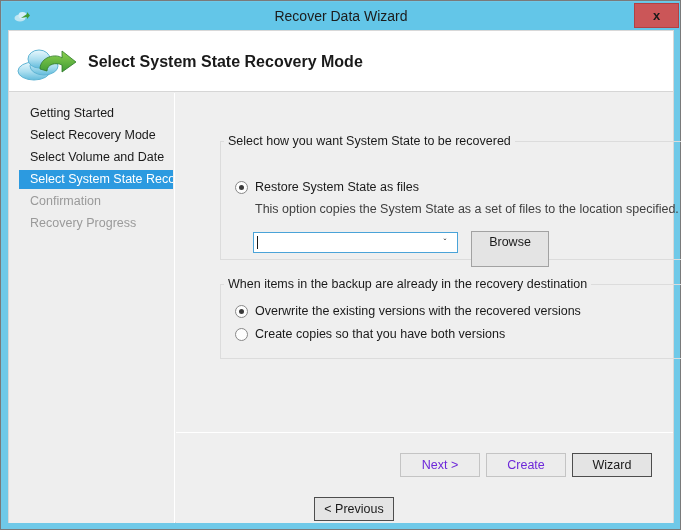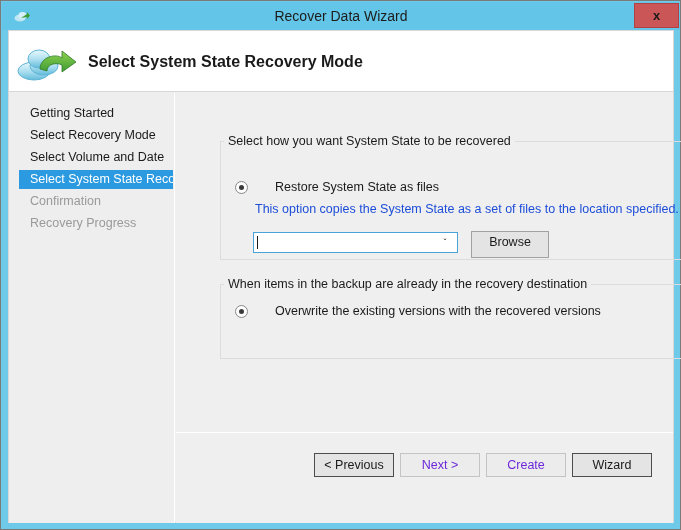--- a/index.html
+++ b/index.html
@@ -134,21 +134,20 @@
     background: #efefef;
     font-size: 12.5px;
     color: #1a1a1a;
     white-space: nowrap;
   }
 
   .radio-row {
     position: absolute;
     display: flex;
     align-items: flex-start;
-    gap: 20px;
   }
   .radio-mark {
     width: 13px; height: 13px;
     border-radius: 50%;
     border: 1px solid #888888;
     background: #fdfdfd;
     flex: 0 0 auto;
     position: relative;
     margin-top: 1px;
   }
@@ -163,21 +162,21 @@
   .radio-label {
     margin-left: 7px;
     font-size: 12.5px;
     color: #1a1a1a;
     line-height: 15px;
     white-space: nowrap;
   }
   .hint-text {
     position: absolute;
     font-size: 12.5px;
-    color: #1d4ed8;
+    color: #404040;
     white-space: nowrap;
   }
 
   
   #path-combo {
     position: absolute;
     left: 32px; top: 90px;
     width: 205px; height: 21px;
     background: #ffffff;
     border: 1px solid #4aa3d8;
@@ -201,21 +200,21 @@
     right: 4px; top: 0;
     width: 16px; height: 19px;
     line-height: 19px;
     text-align: center;
     font-size: 9px;
     color: #2a2a2a;
   }
   #browse-button {
     position: absolute;
     left: 250px; top: 89px;
-    width: 78px; height: 27px;
+    width: 78px; height: 36px;
     line-height: 21px;
     text-align: center;
     font-size: 12.5px;
     color: #1a1a1a;
     background: #e4e4e4;
     border: 1px solid #a2a2a2;
     cursor: pointer;
   }
 
   
@@ -318,24 +317,28 @@
       </div>
 
       <div class="groupbox" style="left:15px; top:191px; width:477px; height:75px;">
         <div class="groupbox-label">When items in the backup are already in the recovery destination</div>
 
         <div class="radio-row" style="left:14px; top:19px;">
           <span class="radio-mark checked"></span>
           <span class="radio-label">Overwrite the existing versions with the recovered versions</span>
         </div>
 
+        <div class="radio-row" style="left:14px; top:42px;">
+          <span class="radio-mark"></span>
+          <span class="radio-label">Create copies so that you have both versions</span>
+        </div>
       </div>
 
     </div>
 
     <div id="footer-sep"></div>
-    <div class="footer-button primary" style="left:305px;">&lt; Previous</div>
+    <div class="footer-button primary" style="left:305px;margin-top:44px;">&lt; Previous</div>
     <div class="footer-button disabled" style="left:391px;">Next &gt;</div>
     <div class="footer-button disabled" style="left:477px;">Create</div>
     <div class="footer-button primary" style="left:563px;">Wizard</div>
 
   </div>
 </div>
 
 </body></html>

